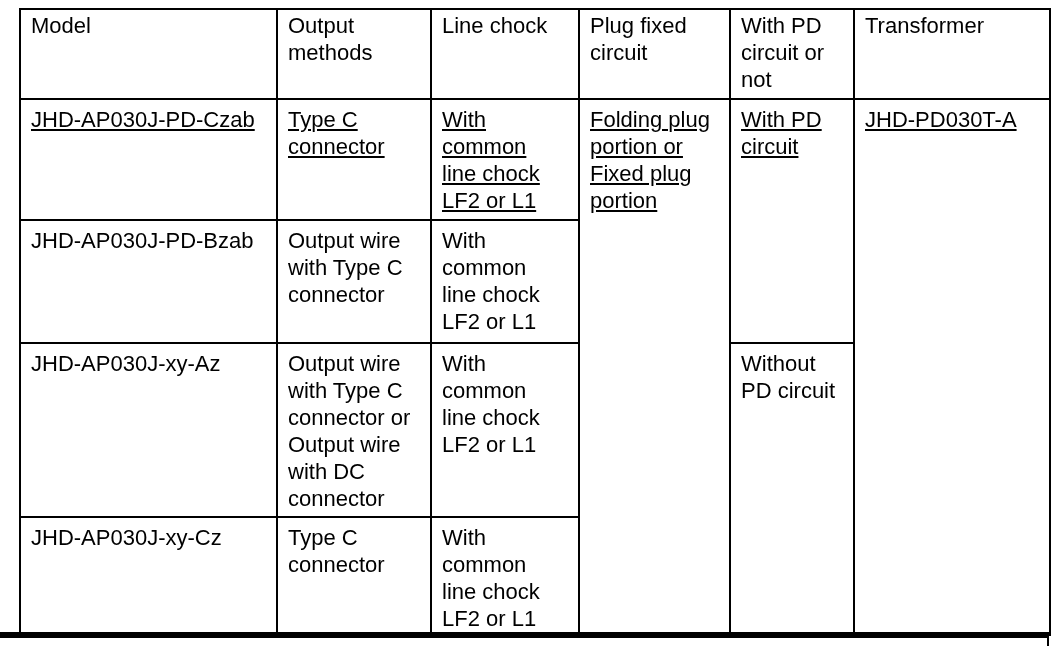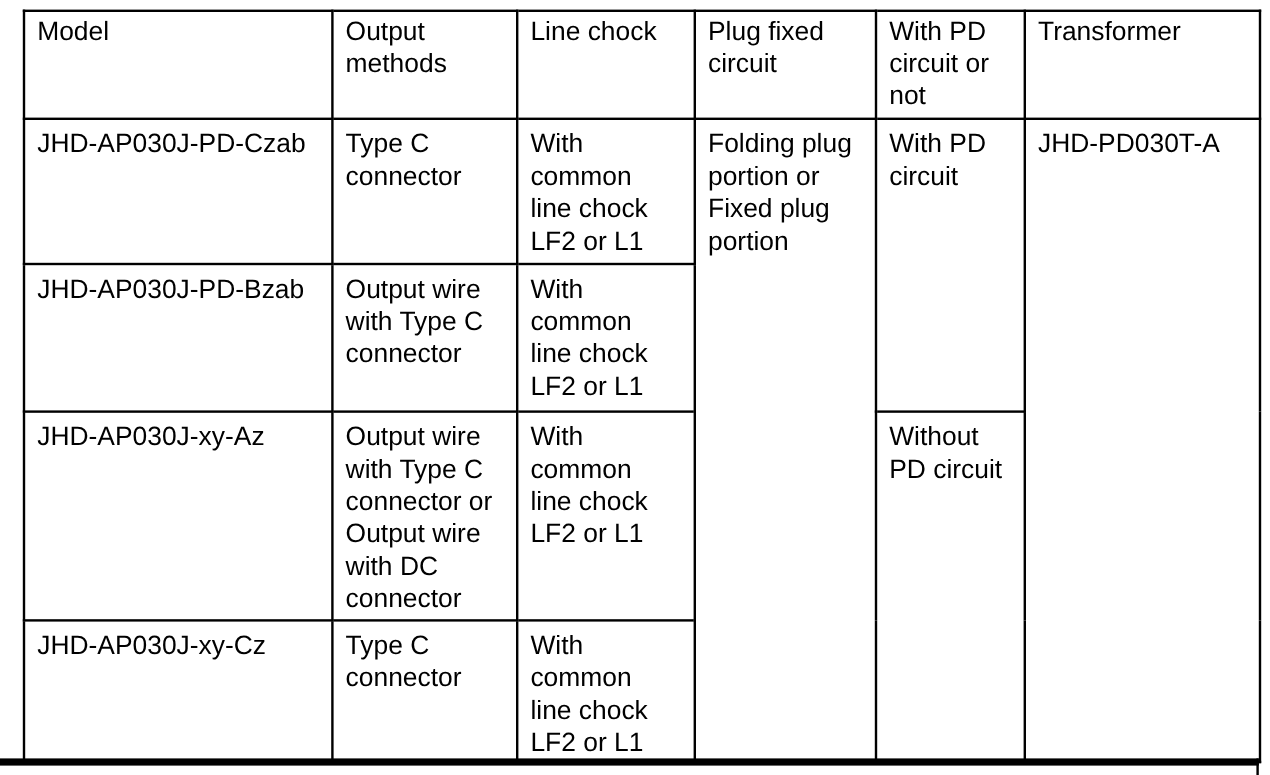--- a/index.html
+++ b/index.html
@@ -31,21 +31,21 @@
     line-height: 27px;
     font-weight: normal;
     white-space: pre-line;
     padding: 6px 8px 0 10px;
     overflow: hidden;
   }
   table.doc-table th {
     padding-top: 2px;
   }
   tr.header-row   { height: 90px; }
-  tr.data-row-1   { height: 121px; }
+  tr.data-row-1   { height: 121px; text-decoration: underline; }
   tr.data-row-2   { height: 123px; padding-left: 44px; }
   tr.data-row-3   { height: 174px; }
   tr.data-row-4   { height: 118px; padding-left: 44px; }
   .bottom-rule {
     position: absolute;
     left: 0;
     top: 632px;
     width: 1049px;
     height: 6px;
     background: #000000;

